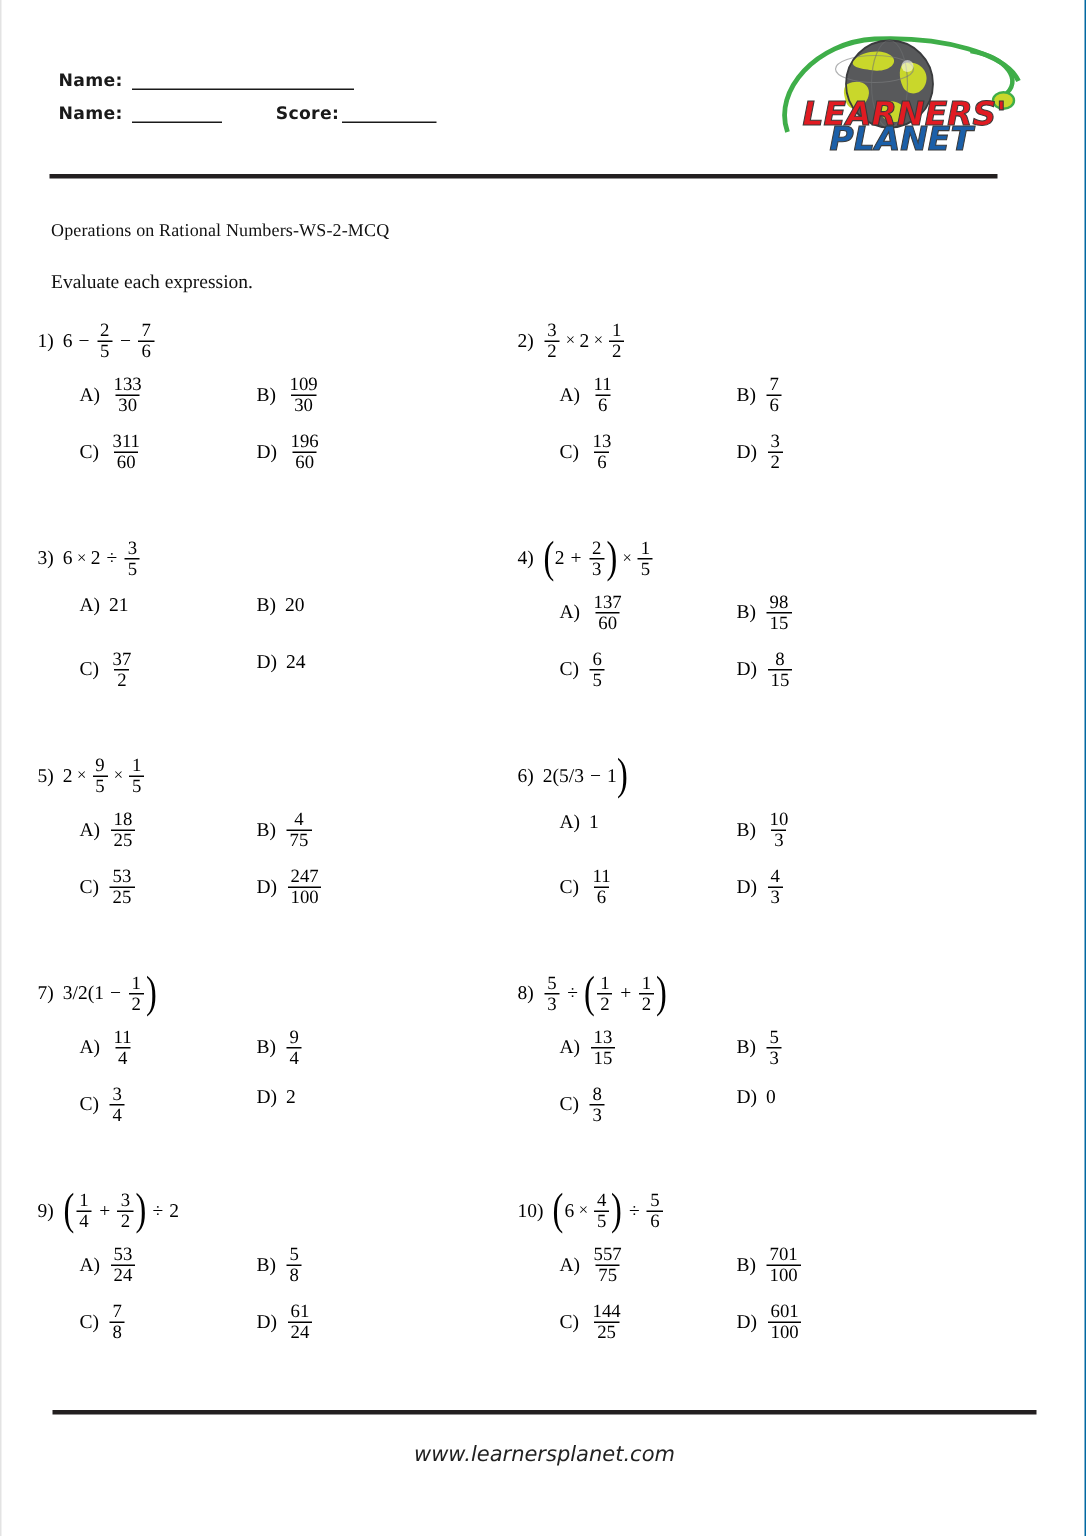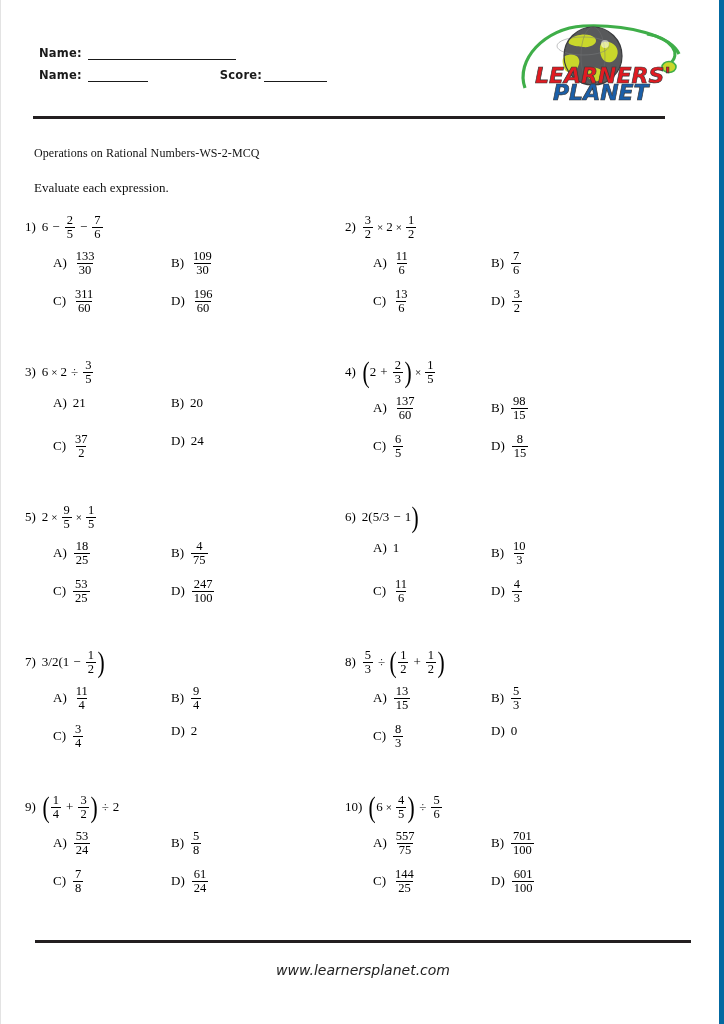--- a/index.html
+++ b/index.html
@@ -12,21 +12,21 @@
     color: #000;
   }
   .page {
     position: relative;
     width: 724px;
     height: 1024px;
     background: #fff;
     box-sizing: border-box;
     overflow: hidden;
     border-left: 1px solid #e3e3e3;
-    border-right: 5px solid #0369a1;
+    border-right: 1px solid #0369a1;
   }
 
   
   .header {
     position: absolute;
     left: 0; top: 0;
     width: 724px;
     height: 118px;
   }
   .form-fields {
@@ -49,21 +49,21 @@
   }
   .blank-line {
     display: inline-block;
     border-bottom: 1.6px solid #1a1a1a;
     height: 11px;
     margin-left: 6px;
   }
   .blank-name { width: 148px; }
   .blank-date { width: 60px; }
   .blank-score { width: 63px; margin-left: 2px; }
-  .score-label { margin-left: 72px; }
+  .score-label { margin-left: 36px; }
 
   
   .logo {
     position: absolute;
     right: 20px;
     top: 20px;
     width: 186px;
     height: 84px;
   }
   .logo svg { display: block; }

